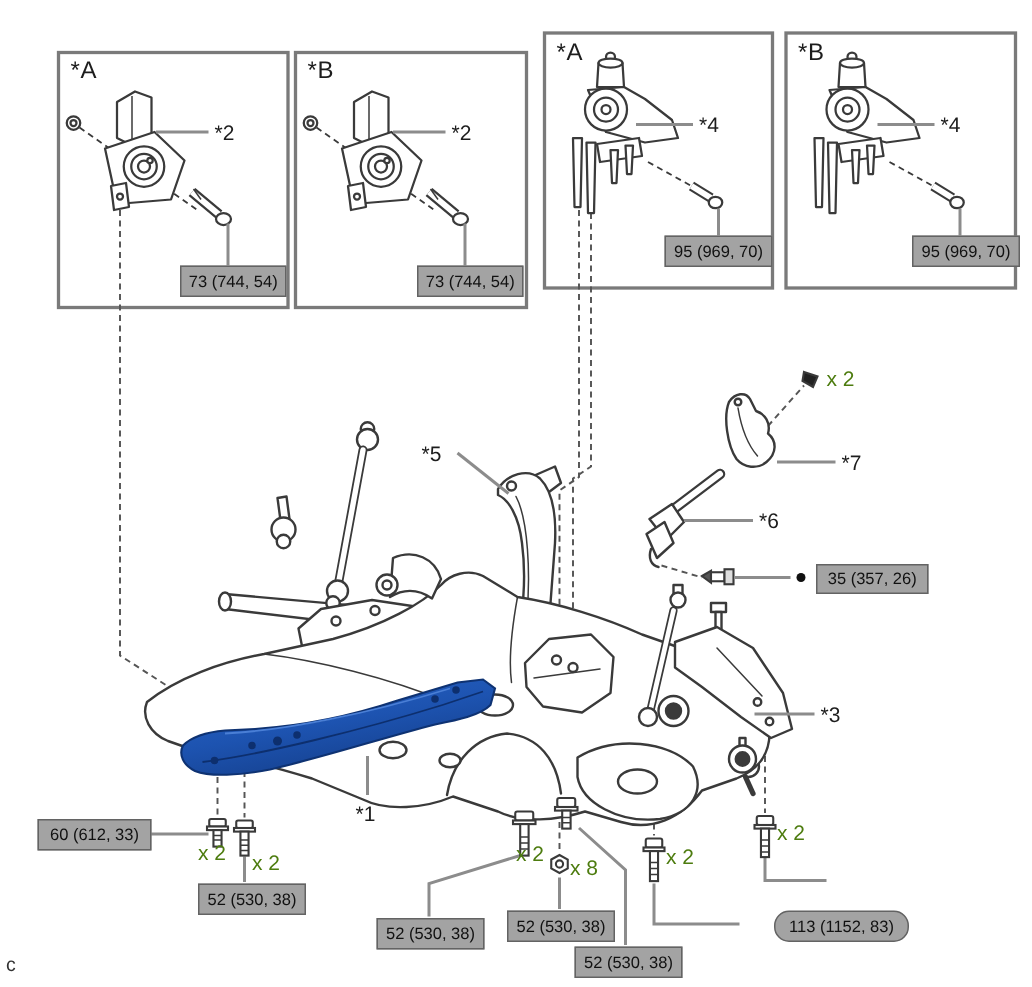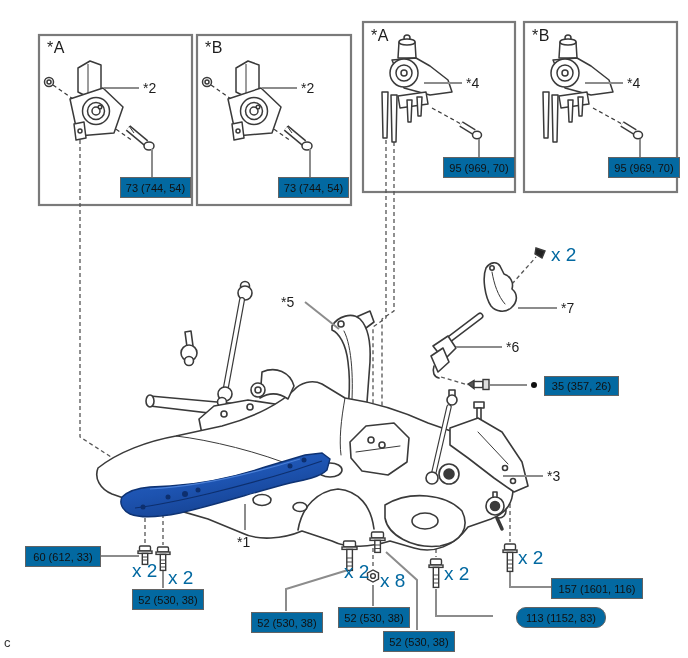--- a/index.html
+++ b/index.html
@@ -2,23 +2,23 @@
 <html><head>
 <meta charset="utf-8">
 <style>
   html,body{margin:0;padding:0;background:#fff;}
   .canvas{position:relative;width:688px;height:658px;background:#fff;overflow:hidden;
           font-family:"Liberation Sans",sans-serif;}
   .canvas svg{position:absolute;left:0;top:0;}
   .lbl{position:absolute;color:#1d1d1d;white-space:nowrap;line-height:1;}
   .tag{font-size:16px;letter-spacing:0.5px;}
   .part{font-size:14px;}
-  .mult{font-size:19px;color:#0369a1;}
+  .mult{font-size:14px;color:#4d7c0f;}
   .corner{font-size:13px;color:#333;}
-  .tq{position:absolute;border:1.6px solid #636363;background:#0369a1;display:flex;
+  .tq{position:absolute;border:1.6px solid #636363;background:#a3a3a3;display:flex;
       align-items:center;justify-content:center;font-size:11px;color:#111;
       font-family:"Liberation Sans",sans-serif;}
 </style>
 </head>
 <body>
 
 <div class="canvas">
 
 <svg width="688" height="658" viewBox="0 0 688 658">
   <defs>
@@ -276,18 +276,17 @@
 <div class="tq" style="left:120px;top:177px;width:69px;height:19px;">73 (744, 54)</div>
 <div class="tq" style="left:278px;top:177px;width:69px;height:19px;">73 (744, 54)</div>
 <div class="tq" style="left:443px;top:157px;width:70px;height:19px;">95 (969, 70)</div>
 <div class="tq" style="left:608px;top:157px;width:70px;height:19px;">95 (969, 70)</div>
 <div class="tq" style="left:25px;top:546px;width:74px;height:19px;">60 (612, 33)</div>
 <div class="tq" style="left:132px;top:589px;width:70px;height:19px;">52 (530, 38)</div>
 <div class="tq" style="left:251px;top:612px;width:70px;height:19px;">52 (530, 38)</div>
 <div class="tq" style="left:338px;top:607px;width:70px;height:19px;">52 (530, 38)</div>
 <div class="tq" style="left:383px;top:631px;width:70px;height:19px;">52 (530, 38)</div>
 <div class="tq" style="left:516px;top:607px;width:88px;height:19px;border-radius:10px;">113 (1152, 83)</div>
-<div class="tq" style="left:551px;top:578px;width:90px;height:19px;">157 (1601, 116)</div>
 <div class="tq" style="left:544px;top:376px;width:73px;height:18px;">35 (357, 26)</div>
 
 <span class="lbl corner" style="left:4px;top:636px;">c</span>
 
 </div>
 
 </body></html>

